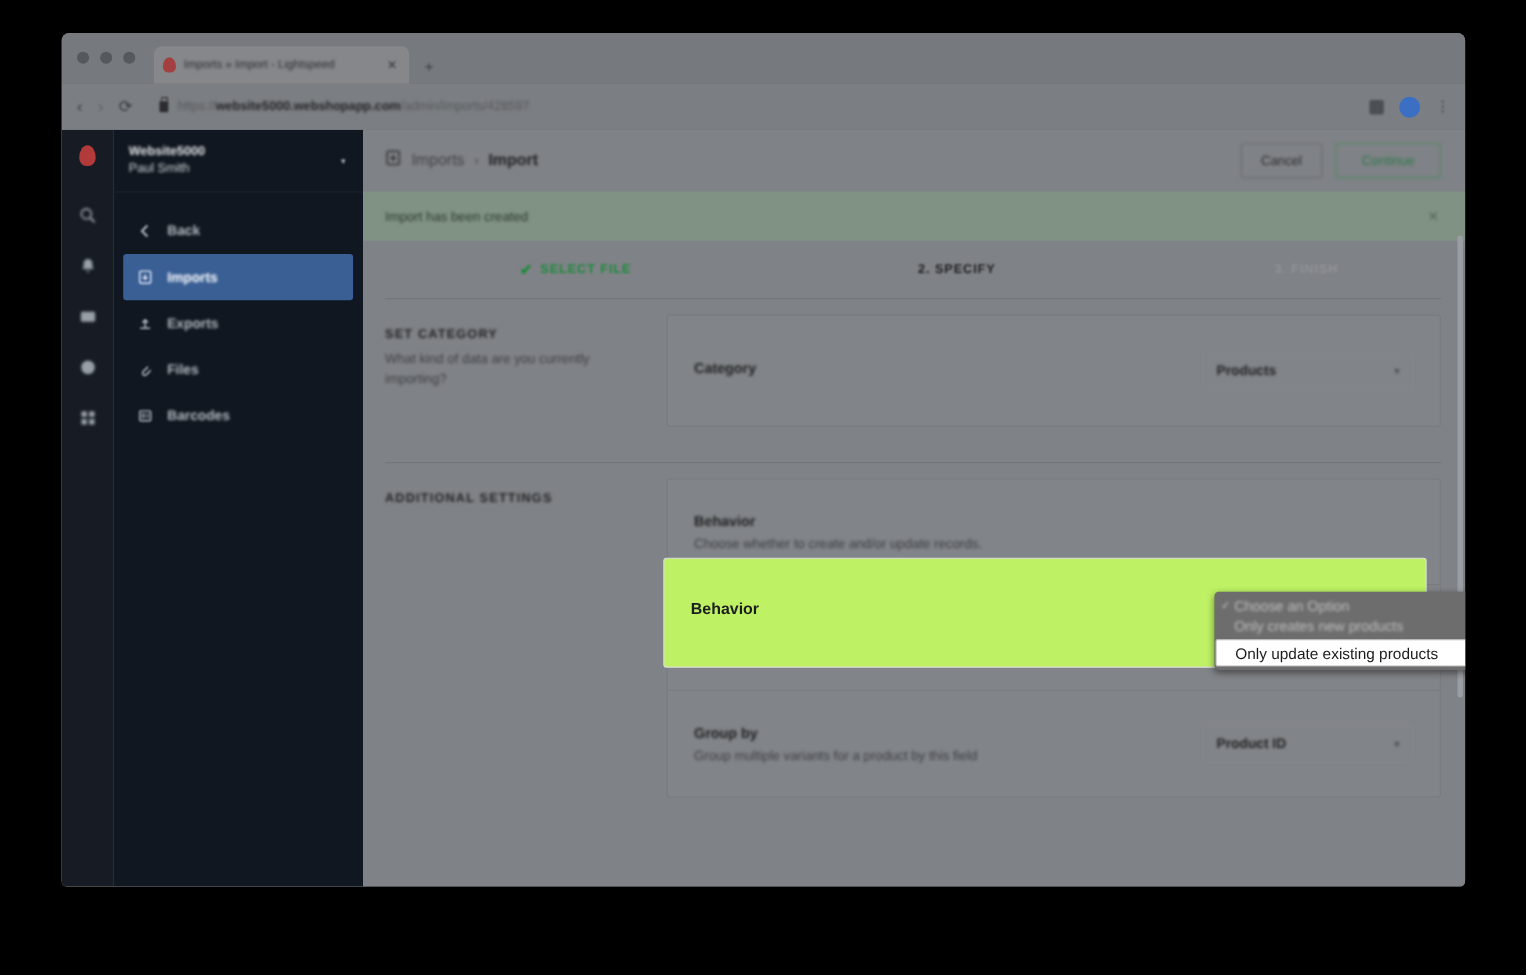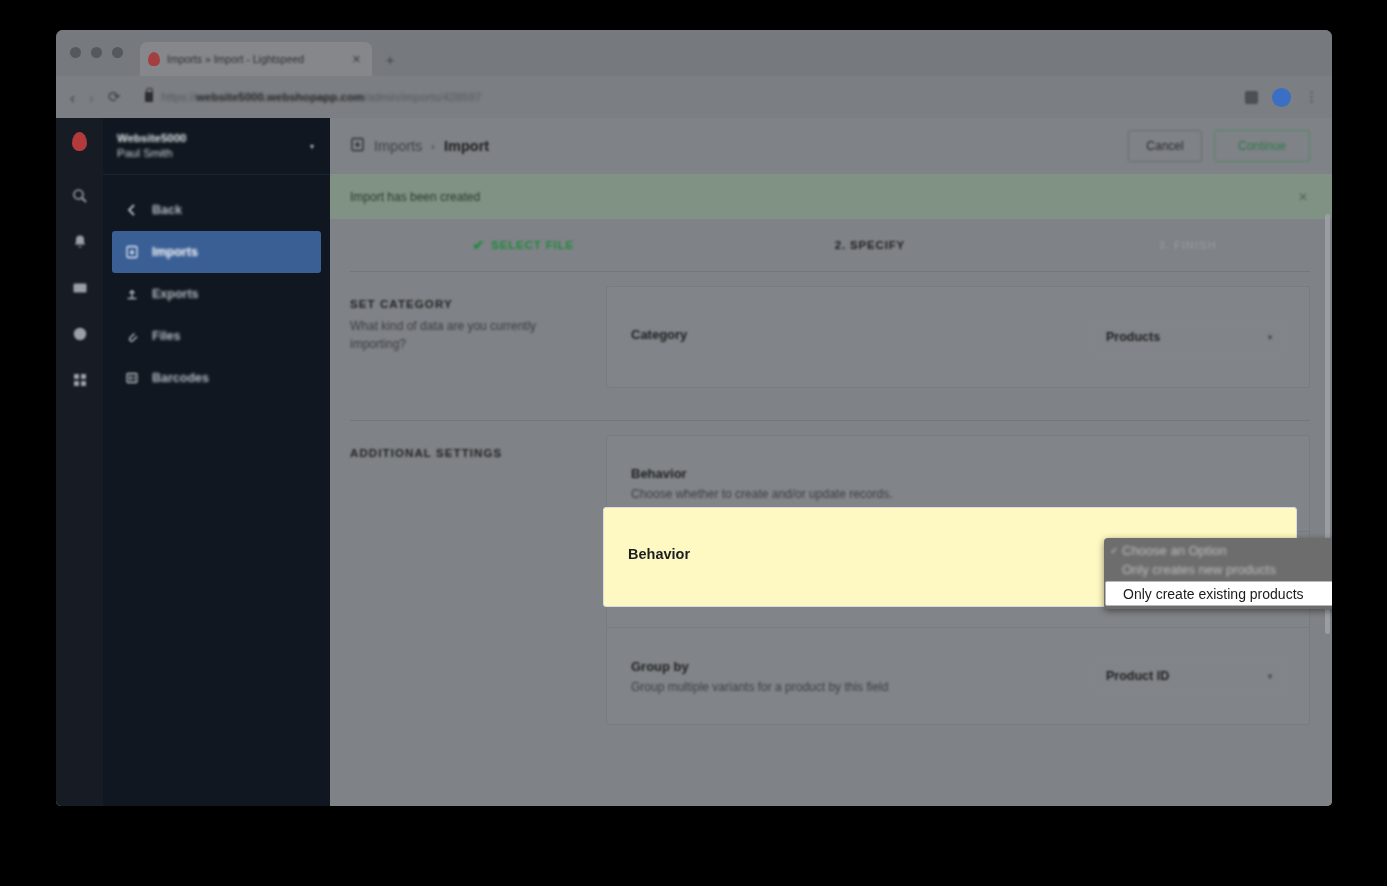--- a/index.html
+++ b/index.html
@@ -310,21 +310,21 @@
   .select-box .caret { font-size: 8px; color: #45484c; }
 
   
   #category-card .card-row { min-height: 100px; }
 
   
   #behavior-focus {
     position: absolute;
     left: 547px; top: 477px;
     width: 694px; height: 100px;
-    background: #fef9c3;
+    background: #bef264;
     border: 1px solid #dcdcdc;
     border-radius: 3px;
     display: flex; align-items: center;
     padding: 0 24px;
     z-index: 40;
   }
   #behavior-focus .row-title {
     font-size: 14.5px; font-weight: bold; color: #1b1d1f;
     margin-bottom: 7px; filter: none;
   }
@@ -607,17 +607,17 @@
   <div id="behavior-popup">
     <div class="popup-opt">
       <span class="tick">✓</span>
       <span>Choose an Option</span>
     </div>
     <div class="popup-opt">
       <span class="tick"></span>
       <span>Only creates new products</span>
     </div>
     <div class="popup-opt selected">
-      <span>Only create existing products</span>
+      <span>Only update existing products</span>
     </div>
   </div>
 
 </div>
 
 </body></html>

